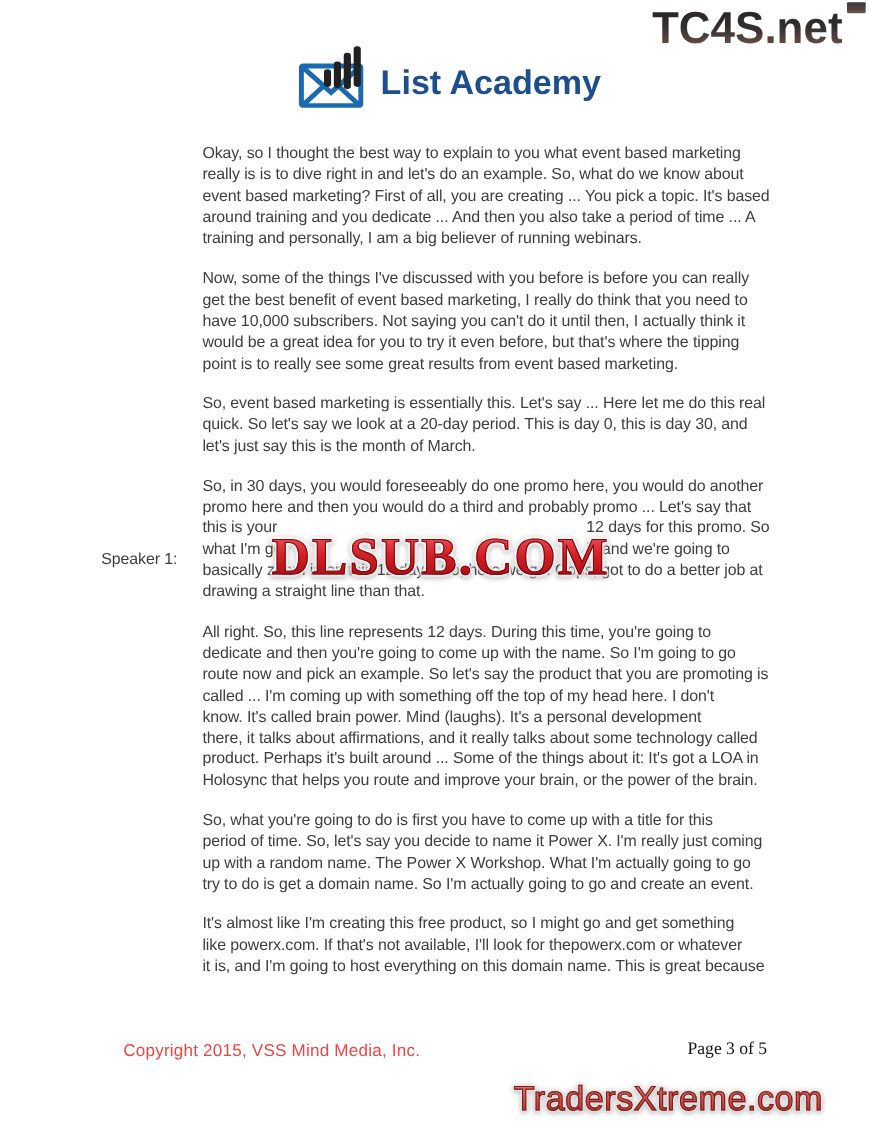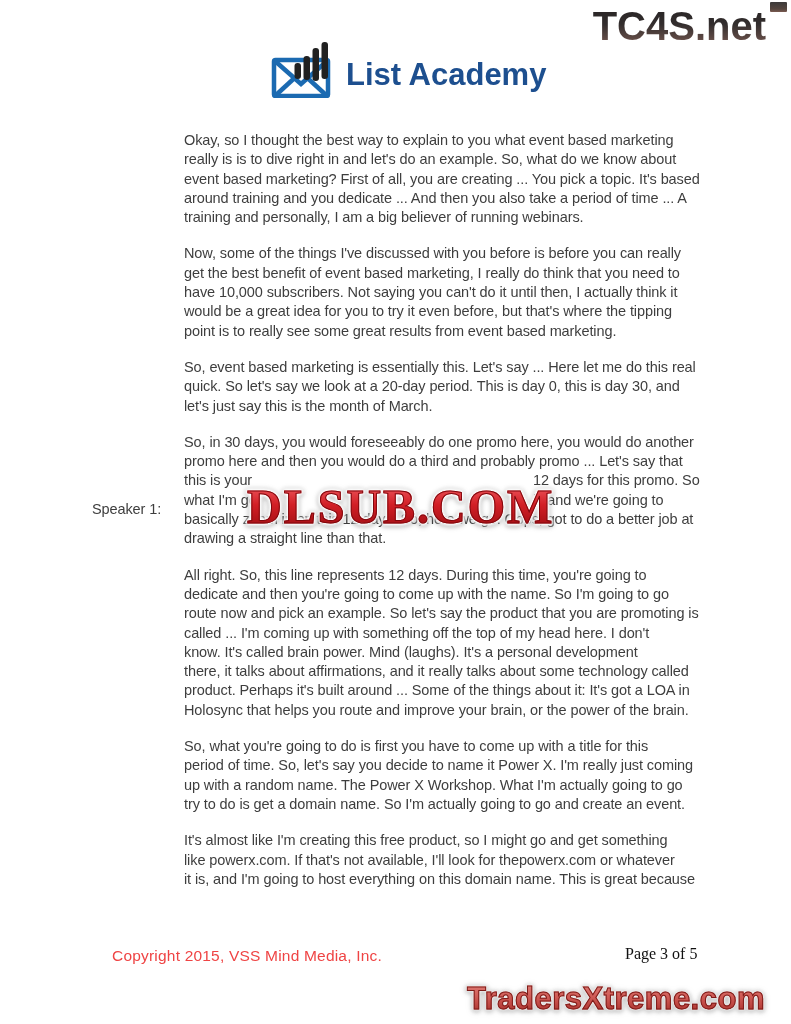--- a/index.html
+++ b/index.html
@@ -132,21 +132,21 @@
     color: #111111;
   }
 
   
   .traders {
     position: absolute;
     left: 467px;
     top: 981px;
     z-index: 5;
     font-family: "Liberation Sans", sans-serif;
-    font-weight: bold;
+    font-weight: normal;
     font-size: 31px;
     line-height: 36px;
     letter-spacing: 0.5px;
     color: #c7504c;
     -webkit-text-stroke: 1px #7e1b18;
     filter: drop-shadow(0 0 1.5px #f2f2f2) drop-shadow(0 0 1.5px #ececec)
             drop-shadow(0 1px 2px rgba(90,90,90,0.5));
   }
   @supports ((-webkit-background-clip: text) or (background-clip: text)) {
     .traders {

